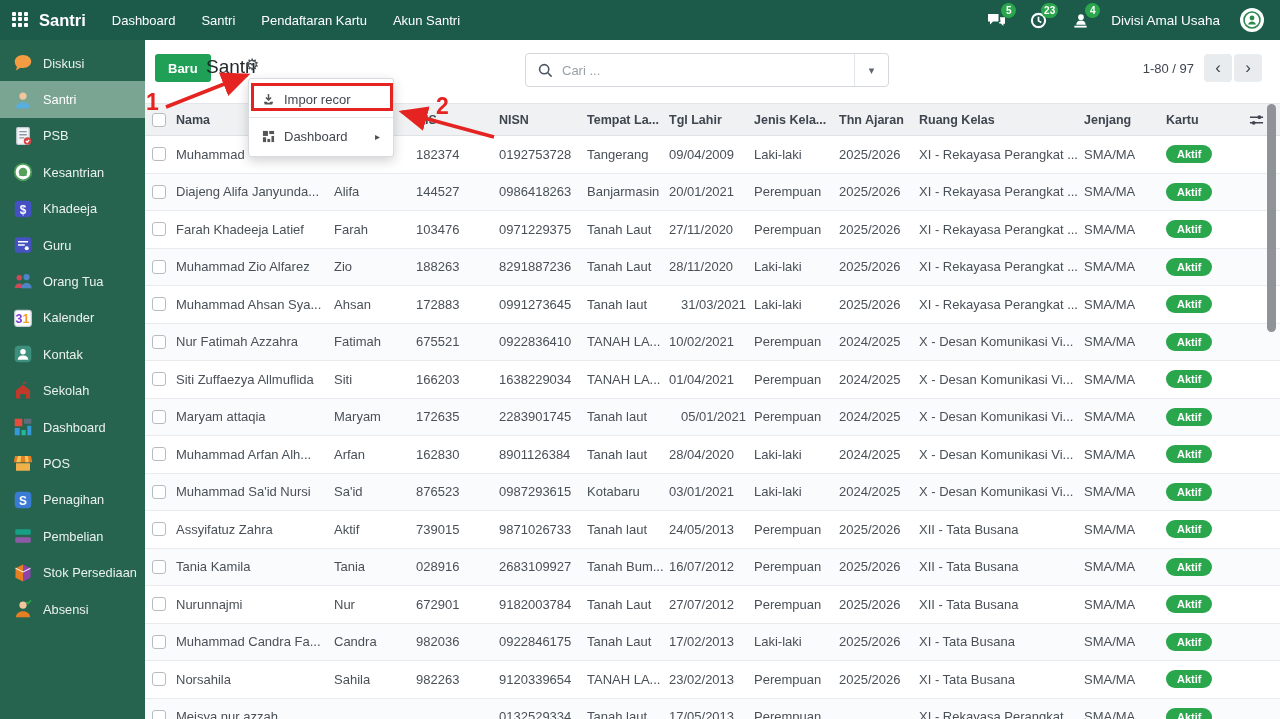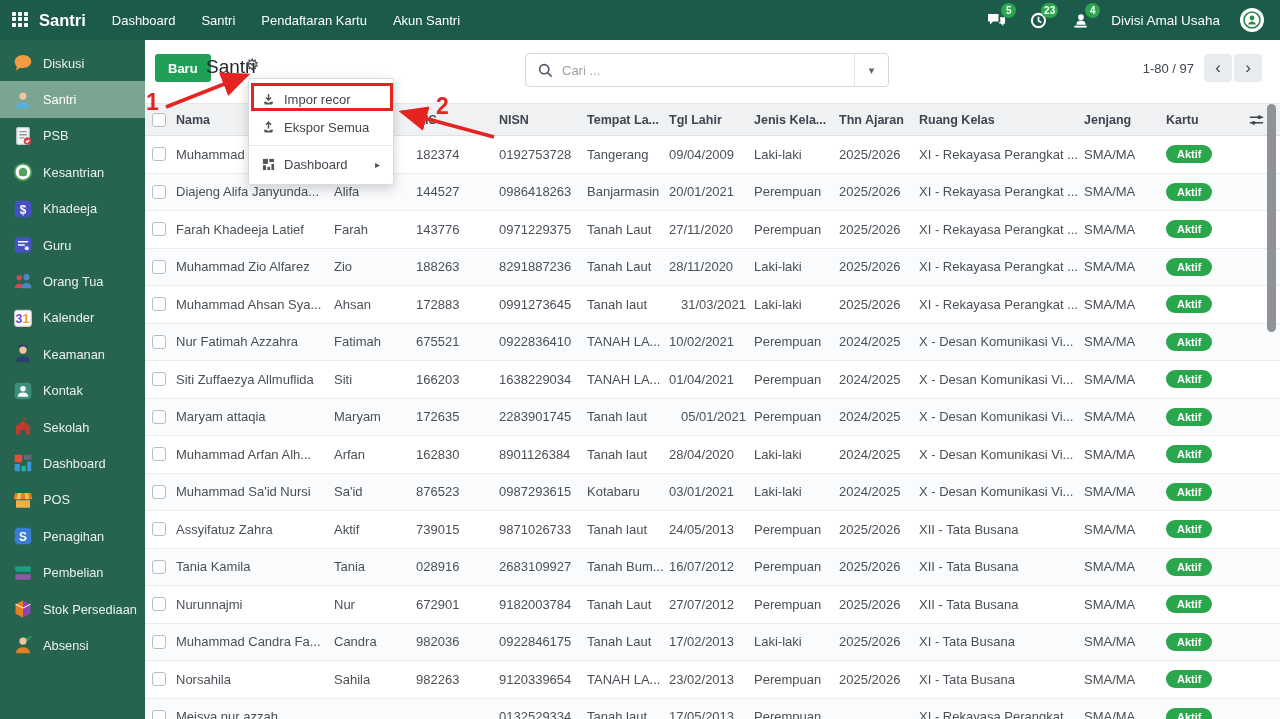--- a/index.html
+++ b/index.html
@@ -197,30 +197,20 @@
     </div>
     <div class="side-item">
       <span class="side-icon">
         <svg viewBox="0 0 16 16">
           <rect x="1.4" y="1.8" width="13.2" height="12.8" rx="2" fill="#fff" stroke="#ccd2d8"></rect>
           <text x="4.7" y="12" font-size="10" font-weight="bold" fill="#7b3fd4" text-anchor="middle" font-family="Liberation Sans,sans-serif">3</text>
           <text x="10.4" y="12" font-size="10" font-weight="bold" fill="#f49c2c" text-anchor="middle" font-family="Liberation Sans,sans-serif">1</text>
         </svg>
       </span>
       <span>Kalender</span>
-    </div>
-    <div class="side-item">
-      <span class="side-icon">
-        <svg viewBox="0 0 16 16">
-          <rect x="4.6" y="0.6" width="6.8" height="2.6" rx="1.2" fill="#2e3f6e"></rect>
-          <circle cx="8" cy="4.8" r="2.9" fill="#f2c59c"></circle>
-          <path d="M2.4 14.6c0-3.2 2.5-4.9 5.6-4.9s5.6 1.7 5.6 4.9z" fill="#2e3f6e"></path>
-        </svg>
-      </span>
-      <span>Keamanan</span>
     </div>
     <div class="side-item">
       <span class="side-icon">
         <svg viewBox="0 0 16 16">
           <rect x="1.4" y="1.4" width="13.2" height="13.2" rx="3" fill="#3c8f7c"></rect>
           <circle cx="8" cy="6.2" r="2.2" fill="#fff"></circle>
           <path d="M3.8 12.6c0-2.2 1.9-3.4 4.2-3.4s4.2 1.2 4.2 3.4z" fill="#fff"></path>
         </svg>
       </span>
       <span>Kontak</span>
@@ -375,21 +365,21 @@
         <div class="cell" style="width: 165px;">XI - Rekayasa Perangkat ...</div>
         <div class="cell" style="width: 82px;">SMA/MA</div>
         <div class="cell" style="width: 86px;"><span class="badge">Aktif</span></div>
       </div>
       <div class="trow">
         <div class="cell cbcell" style="width: 27px;">
           <span class="cb"></span>
         </div>
         <div class="cell" style="width: 158px;">Farah Khadeeja Latief</div>
         <div class="cell" style="width: 82px;">Farah</div>
-        <div class="cell" style="width: 83px;">143776</div>
+        <div class="cell" style="width: 83px;">103476</div>
         <div class="cell" style="width: 88px;">0971229375</div>
         <div class="cell" style="width: 82px;">Tanah Laut</div>
         <div class="cell" style="width: 85px;">27/11/2020</div>
         <div class="cell" style="width: 85px;">Perempuan</div>
         <div class="cell" style="width: 80px;">2025/2026</div>
         <div class="cell" style="width: 165px;">XI - Rekayasa Perangkat ...</div>
         <div class="cell" style="width: 82px;">SMA/MA</div>
         <div class="cell" style="width: 86px;"><span class="badge">Aktif</span></div>
       </div>
       <div class="trow alt">
@@ -603,27 +593,20 @@
     </div>
 </main>
 
 <div class="dropdown">
   <div class="ditem">
     <svg viewBox="0 0 14 14">
         <path d="M7 1v6.2M4.2 4.8L7 7.6l2.8-2.8" fill="none" stroke="#555" stroke-width="1.6"></path>
         <path d="M2 9.5l1 3h8l1-3h-3l-1 1H6l-1-1z" fill="#555"></path>
       </svg>
     <span>Impor recor</span>
-  </div>
-  <div class="ditem">
-    <svg viewBox="0 0 14 14">
-        <path d="M7 8V1.6M4.2 4L7 1.2 9.8 4" fill="none" stroke="#555" stroke-width="1.6"></path>
-        <path d="M2 9.5l1 3h8l1-3h-3l-1 1H6l-1-1z" fill="#555"></path>
-      </svg>
-    <span>Ekspor Semua</span>
   </div>
   <div class="ddiv"></div>
   <div class="ditem">
     <svg viewBox="0 0 14 14">
         <rect x="1" y="1" width="5.4" height="5.4" fill="#555"></rect>
         <rect x="7.8" y="1" width="5.2" height="3.4" fill="#555"></rect>
         <rect x="1" y="7.8" width="3.4" height="5.2" fill="#555"></rect>
         <rect x="5.8" y="9.6" width="3" height="3.4" fill="#555"></rect>
         <rect x="10.2" y="6.4" width="2.8" height="6.6" fill="#555"></rect>
       </svg>

